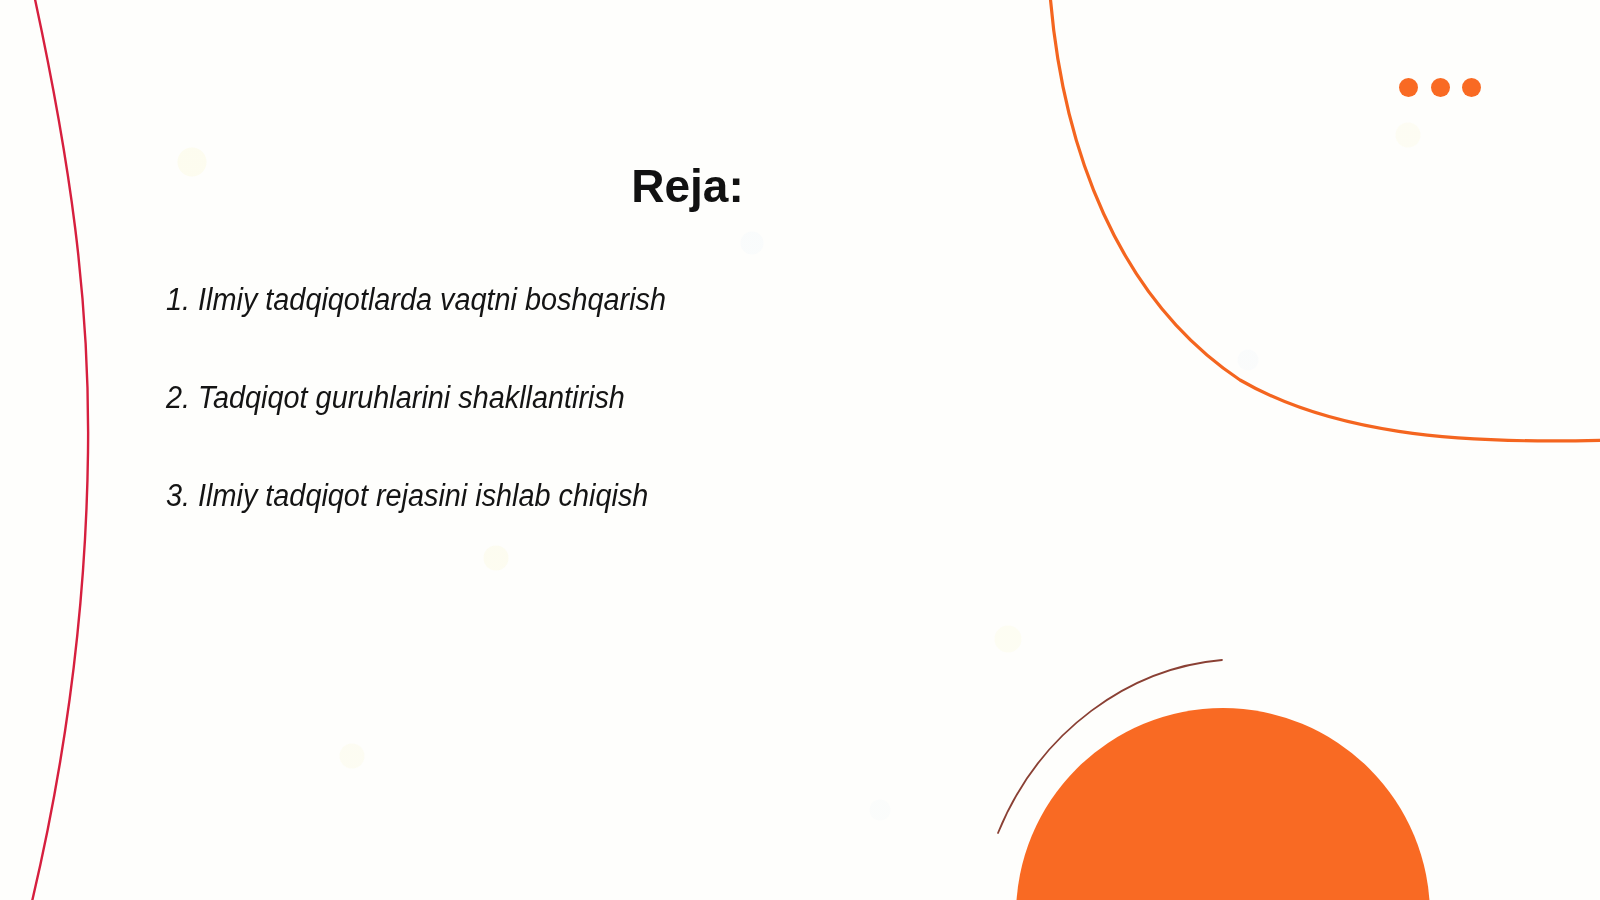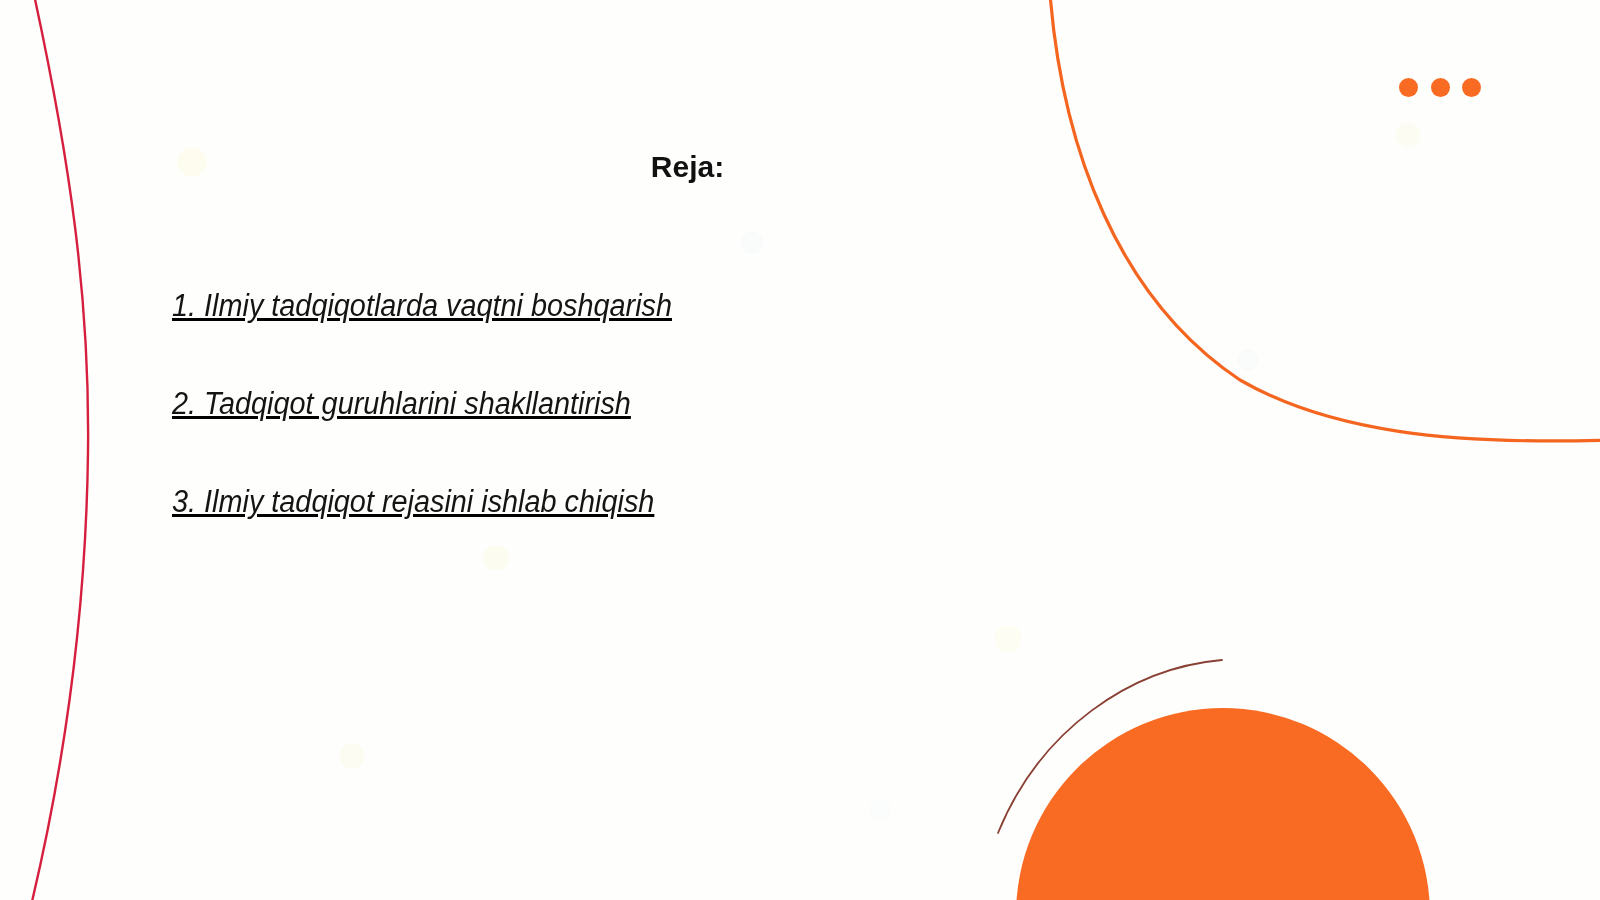--- a/index.html
+++ b/index.html
@@ -41,35 +41,34 @@
     width: 1600px;
     height: 900px;
     pointer-events: none;
   }
   #title {
     position: absolute;
     left: 0;
     top: 130px;
     width: 1375px;
     text-align: center;
-    font-size: 30px;
+    font-size: 46px;
     font-weight: bold;
     color: #111111;
     letter-spacing: 0px;
     line-height: 1.1;
   }
   #agenda-list {
     position: absolute;
     left: 158px;
     top: 276px;
     width: 800px;
-    margin: 14px;
+    margin: 8px;
     padding: 0;
     list-style: none;
-    text-decoration: underline;
   }
   #agenda-list li {
     font-size: 31px;
     font-style: italic;
     font-weight: 500;
     color: #141414;
     line-height: 1.0;
     margin: 0 0 67px 0;
     white-space: nowrap;
     font-stretch: condensed;

